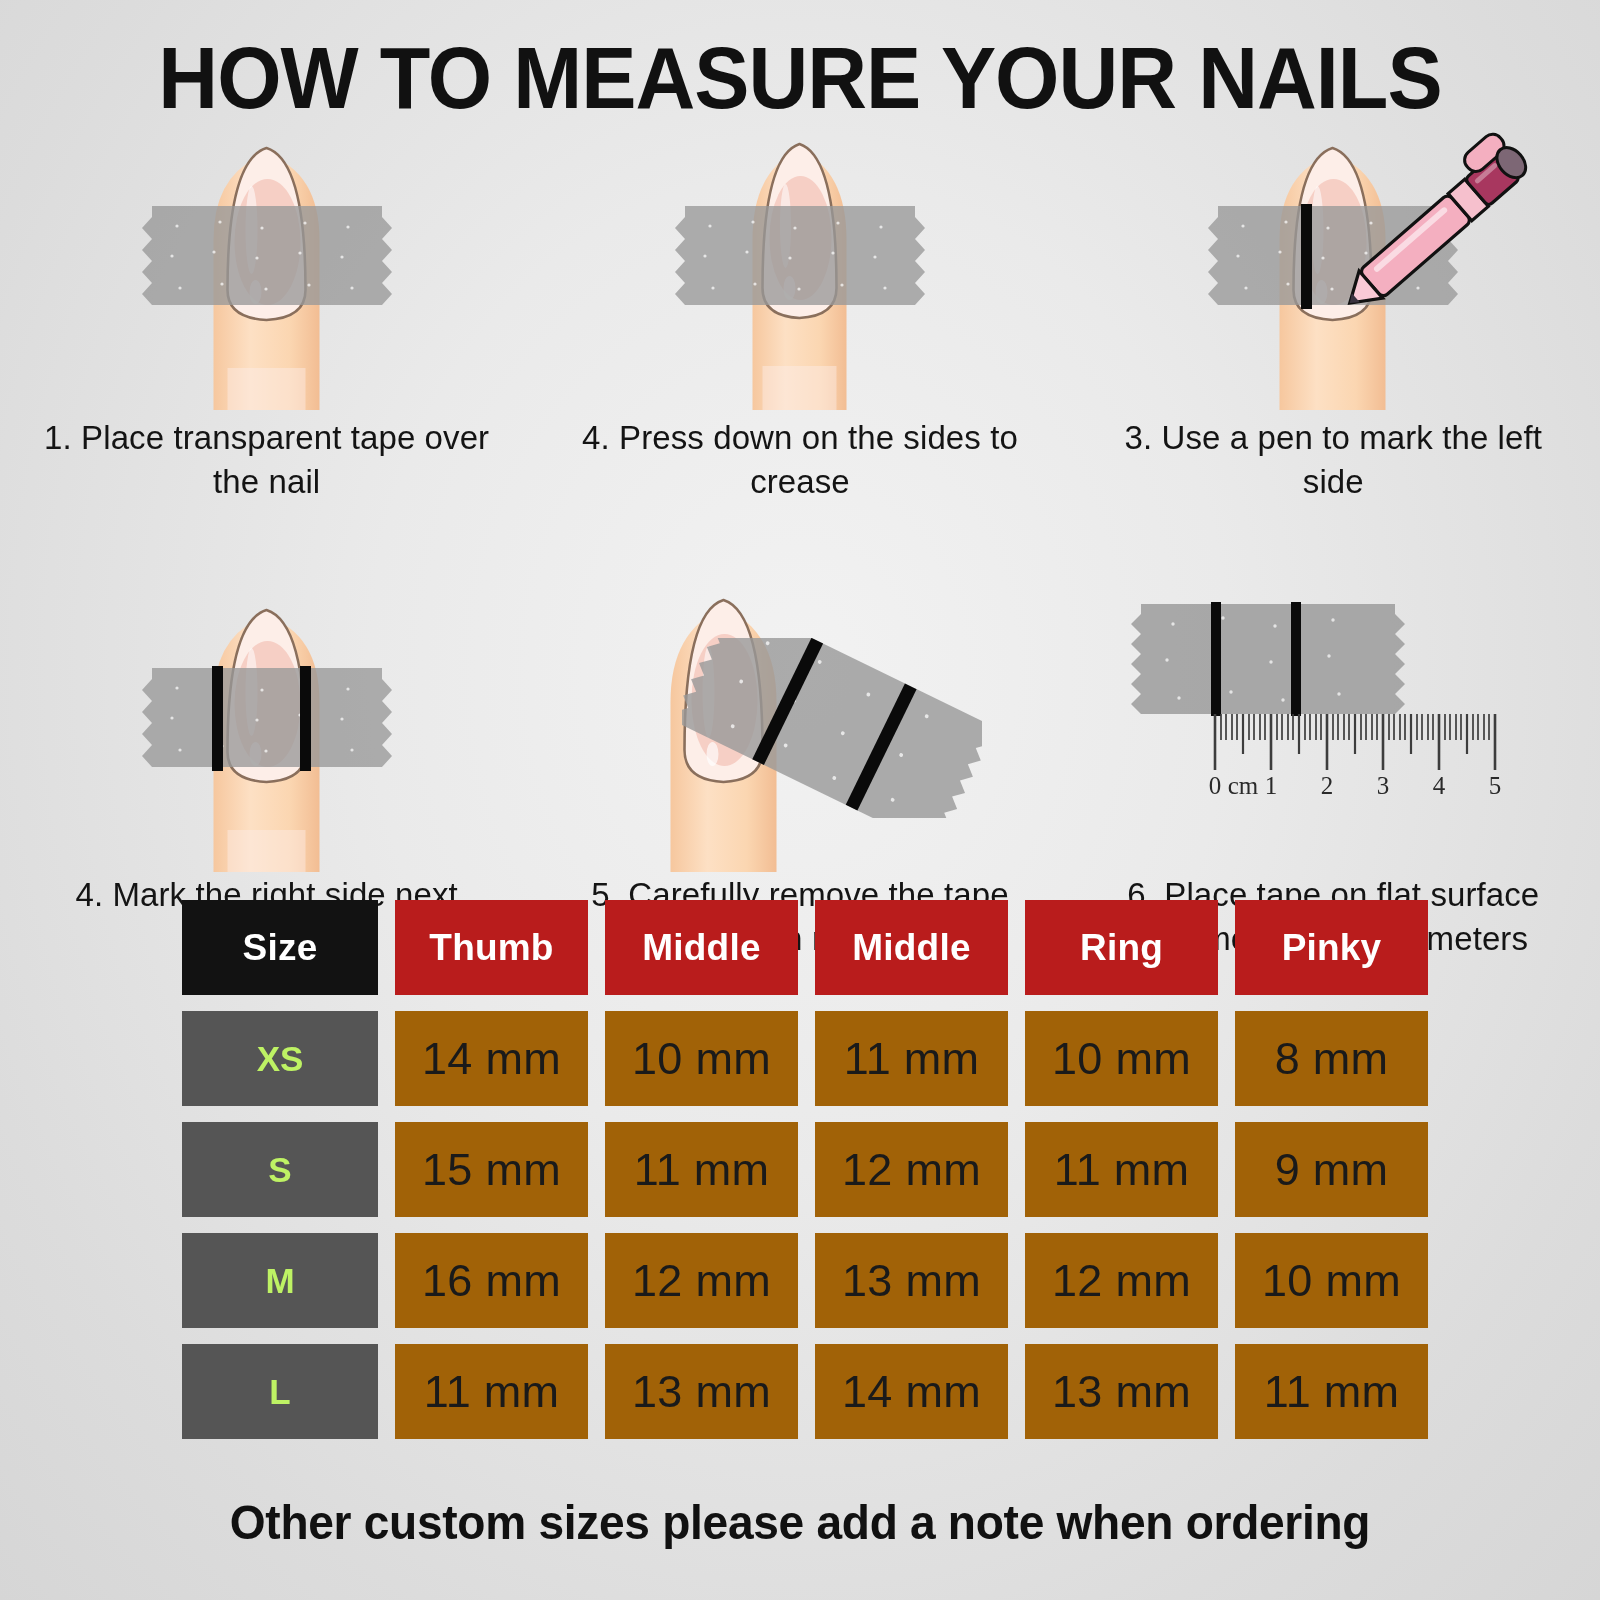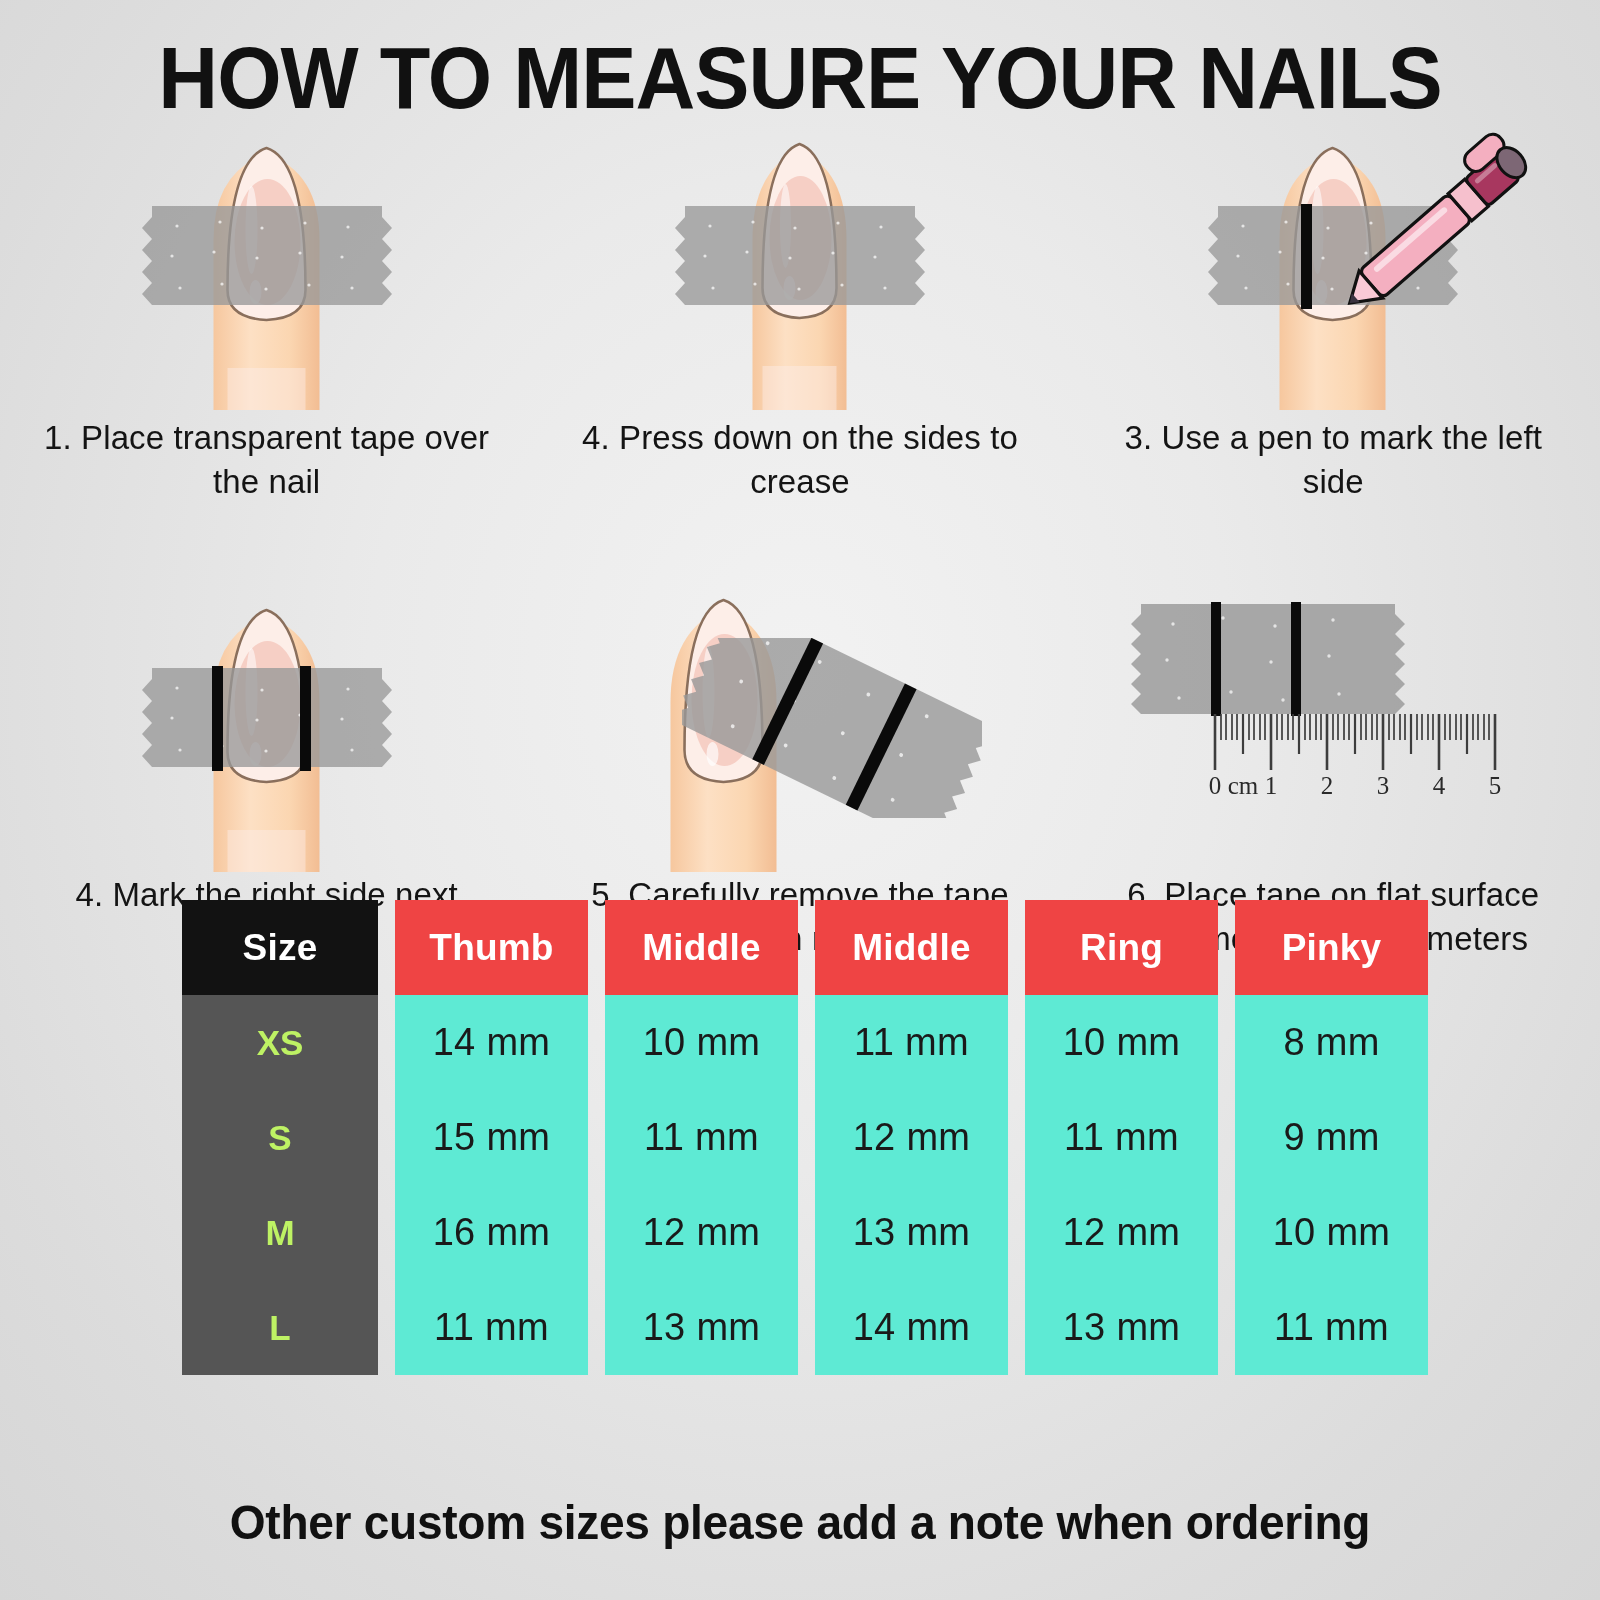--- a/index.html
+++ b/index.html
@@ -110,52 +110,53 @@
   
   .table {
     position: absolute;
     top: 900px;
     left: 170px;
     width: 1268px;
   }
   .trow {
     display: flex;
     gap: 17px;
+    margin-bottom: 16px;
     padding-left: 12px;
   }
   .cell {
     height: 95px;
     display: flex;
     align-items: center;
     justify-content: center;
     font-size: 35px;
   }
   .c-size { width: 196px; flex: 0 0 196px; }
   .c-data { width: 193px; flex: 0 0 193px; }
 
   .head .cell {
-    background: #ef4444;
+    background: #b91c1c;
     color: #ffffff;
     font-weight: 700;
     font-size: 37px;
     letter-spacing: 0.2px;
   }
   .head .c-size { background: #121212; }
 
   .body .c-size {
     background: #555555;
     color: #bef264;
     font-weight: 700;
     font-size: 35px;
   }
   .body .c-data {
-    background: #5eead4;
+    background: #a16207;
     color: #1a1a1a;
     font-weight: 400;
-    font-size: 38px;
+    font-size: 45px;
     letter-spacing: 0.3px;
   }
 
   
   .footer {
     position: absolute;
     top: 1495px;
     left: 0;
     width: 1600px;
     text-align: center;

